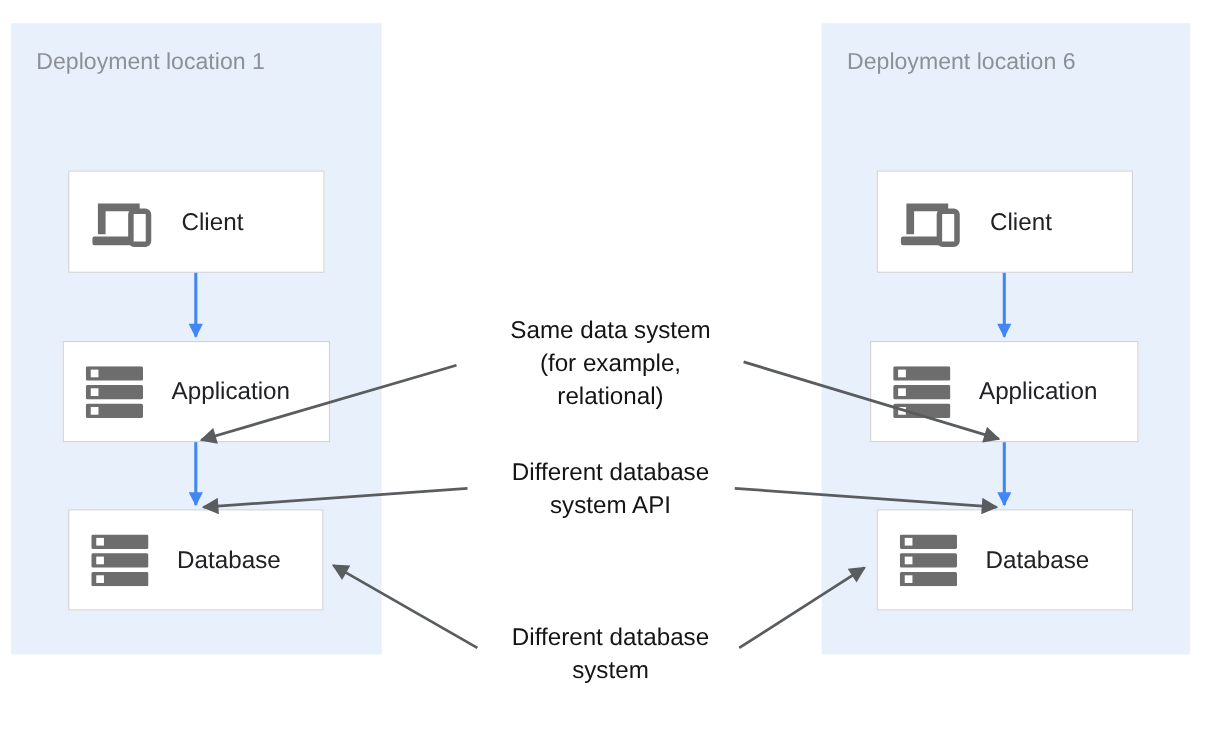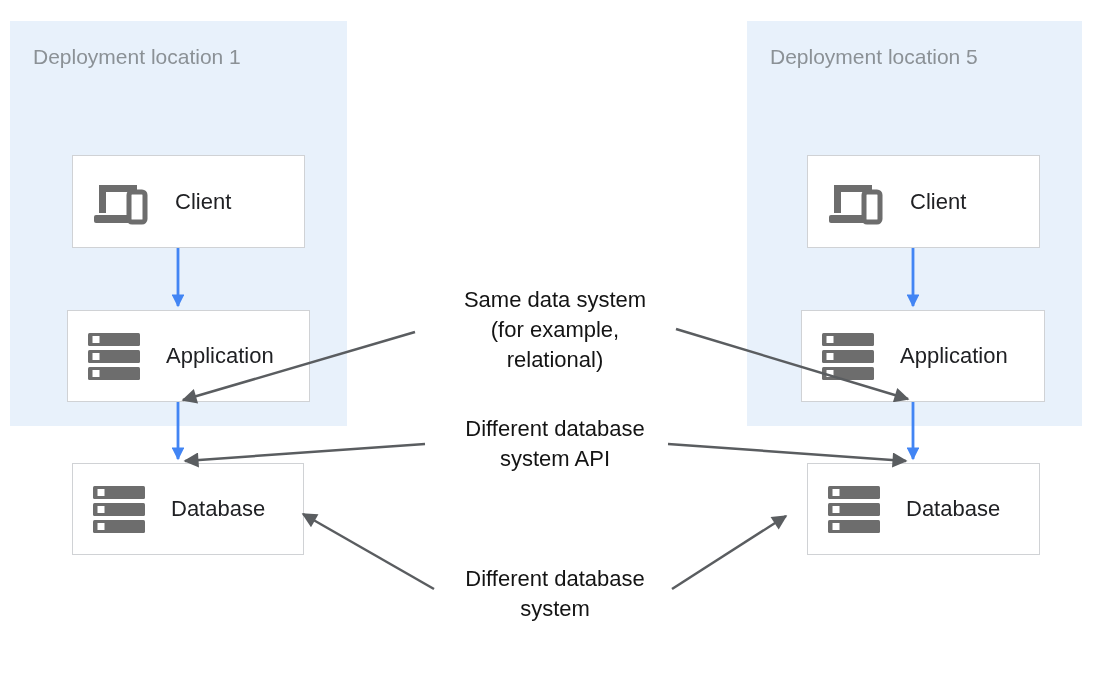--- a/index.html
+++ b/index.html
@@ -2,37 +2,37 @@
 <html style="--panel-bg: #e8f1fb; --panel-title: #8b9196; --box-bg: #ffffff; --box-border: #d0d2d5; --box-label: #202124; --icon-gray: #6d6d6d; --flow-arrow: #4285f4; --callout-arrow: #5a5d60; --annotation-text: #141414;"><head>
 <meta charset="utf-8">
 <style>
   html,body{margin:0;padding:0;background:#ffffff;}
   .canvas{
     position:relative;width:1106px;height:684px;overflow:hidden;
     font-family:"Liberation Sans","DejaVu Sans",sans-serif;
     background:#ffffff;
   }
   .panel{
-    position:absolute;top:21px;height:405px;
+    position:absolute;top:21px;height:574px;
     background:var(--panel-bg,#e8f1fb);
   }
   .panel-1{left:10px;width:337px;}
   .panel-2{left:747px;width:335px;}
   .panel-title{
     position:absolute;left:23px;top:24px;
     font-size:21px;color:var(--panel-title,#8b9196);
     white-space:nowrap;
   }
   .node{
     position:absolute;
     background:var(--box-bg,#ffffff);
     border:1px solid var(--box-border,#d0d2d5);
     box-sizing:border-box;
     display:flex;align-items:center;
-    padding-left:20px;gap:26px;margin-left:10px;
+    padding-left:20px;gap:26px;
   }
   .node-label{
     font-size:22px;color:var(--box-label,#202124);
     white-space:nowrap;
   }
   .icon{flex:0 0 auto;display:block;}
   .ic-fill{fill:var(--icon-gray,#6d6d6d);}
   .ic-stroke{stroke:var(--icon-gray,#6d6d6d);fill:none;}
   .overlay{position:absolute;left:0;top:0;}
   .fl{stroke:var(--flow-arrow,#4285f4);stroke-width:2.8;}
@@ -52,21 +52,21 @@
 </head>
 <body>
 
 <div class="canvas">
 
   <div class="panel panel-1">
     <div class="panel-title">Deployment location 1</div>
   </div>
 
   <div class="panel panel-2">
-    <div class="panel-title">Deployment location 5</div>
+    <div class="panel-title">Deployment location 6</div>
   </div>
 
   <div class="node" style="left:62px;top:155px;width:233px;height:93px;">
     <svg class="icon" width="56" height="46" viewBox="0 0 56 46">
       <path class="ic-stroke" d="M9.5 34 V9.5 H44" stroke-width="7"></path>
       <rect class="ic-fill" x="1" y="36" width="36" height="8" rx="2"></rect>
       <rect x="36" y="13" width="16" height="30" rx="3" fill="#ffffff" class="" stroke="var(--icon-gray,#6d6d6d)" stroke-width="5"></rect>
     </svg>
     <span class="node-label">Client</span>
   </div>

